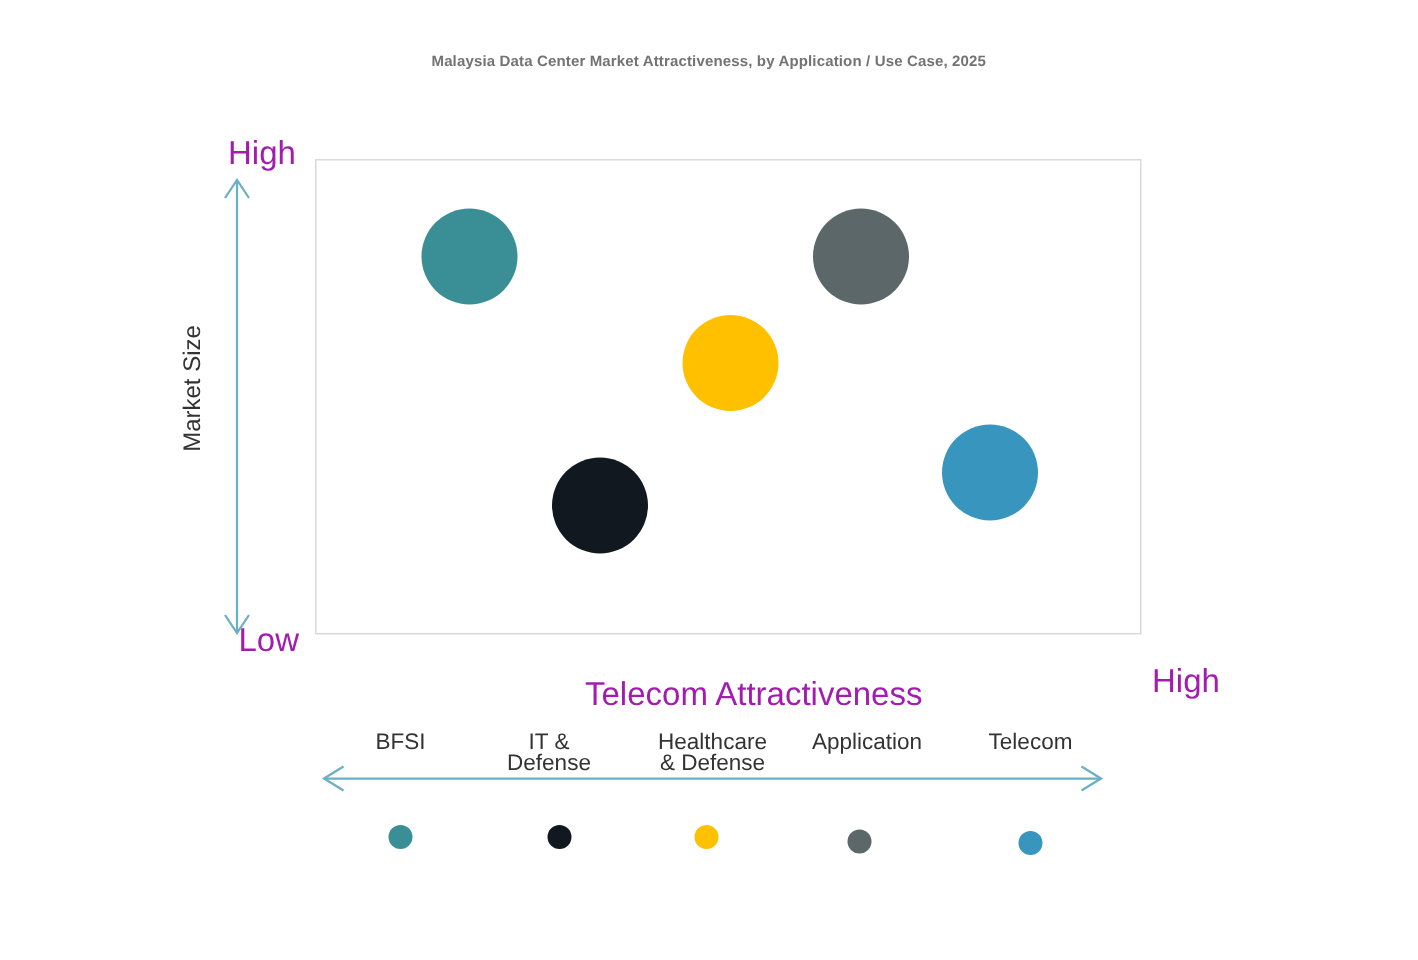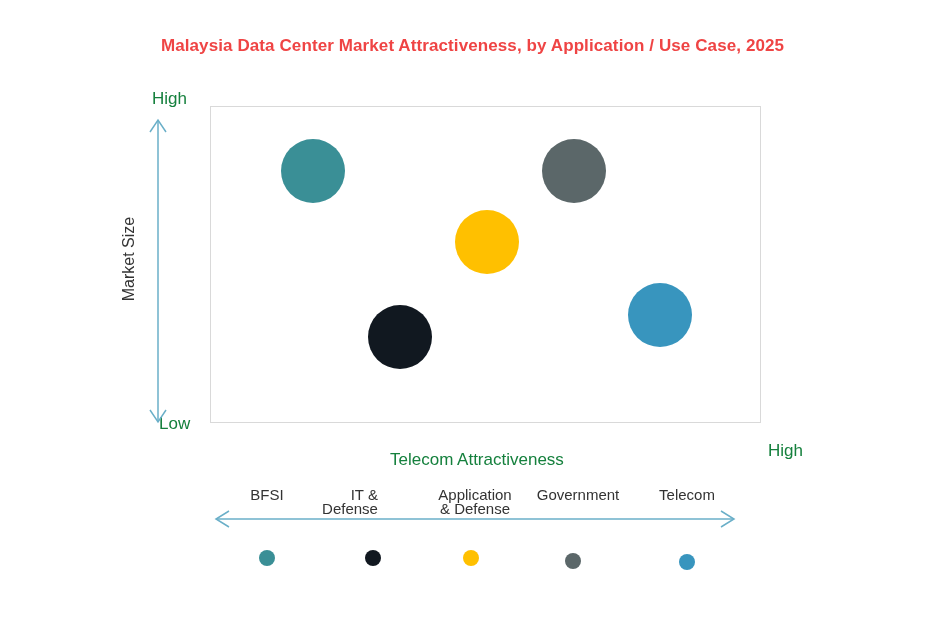--- a/index.html
+++ b/index.html
@@ -1,21 +1,21 @@
 <!DOCTYPE html>
 <html><head>
   <meta charset="utf-8">
   <style>
     html, body { margin: 0; padding: 0; background: #ffffff; }
     body { width: 945px; height: 640px; position: relative; overflow: hidden;
            font-family: "Liberation Sans", "DejaVu Sans", sans-serif; color: #222; }
     .abs { position: absolute; }
     #chart-title { left: 0; width: 945px; top: 36px; text-align: center;
-                   font-size: 17px; font-weight: bold; color: #ef4444; letter-spacing: 0.1px; }
-    .axis-text { font-size: 17px; color: #15803d; }
+                   font-size: 10px; font-weight: bold; color: #737373; letter-spacing: 0.1px; }
+    .axis-text { font-size: 22px; color: #a21caf; }
     #y-axis-label { left: 129px; top: 259px; transform: translate(-50%, -50%) rotate(-90deg);
                     white-space: nowrap; font-size: 16px; color: #333; }
     #plot-area { left: 210px; top: 106px; width: 551px; height: 317px;
                  border: 1px solid #d9d9d9; box-sizing: border-box; background: #fff; }
     .bubble { position: absolute; border-radius: 50%; }
     .legend-label { position: absolute; font-size: 15px; color: #333; text-align: center;
                     line-height: 14px; transform: translateX(-50%); white-space: nowrap; }
     .legend-dot { position: absolute; border-radius: 50%; }
     svg { position: absolute; overflow: visible; }
   </style>
@@ -41,30 +41,30 @@
   <div class="bubble" style="left:157px; top:198px; width:64px; height:64px; background:#111820;"></div>
   <div class="bubble" style="left:417px; top:176px; width:64px; height:64px; background:#3895BE;"></div>
 </div>
 
 <div class="abs axis-text" style="left:390px; top:450px;">Telecom Attractiveness</div>
 <div class="abs axis-text" style="left:768px; top:441px;">High</div>
 
 <div class="legend-label" style="left:267px; top:488px;">
   <div>BFSI</div>
 </div>
-<div class="legend-label" style="left:350px; top:488px;text-align:right;">
+<div class="legend-label" style="left:366px; top:488px;">
   <div>IT &amp;</div>
   <div>Defense</div>
 </div>
 <div class="legend-label" style="left:475px; top:488px;">
-  <div>Application</div>
+  <div>Healthcare</div>
   <div>&amp; Defense</div>
 </div>
 <div class="legend-label" style="left:578px; top:488px;">
-  <div>Government</div>
+  <div>Application</div>
 </div>
 <div class="legend-label" style="left:687px; top:488px;">
   <div>Telecom</div>
 </div>
 
 <svg style="left:0; top:0;" width="945" height="640">
   <line x1="216" y1="519" x2="734" y2="519" stroke="#6AAFC8" stroke-width="1.5"></line>
   <polyline points="229,511 216,519 229,527" fill="none" stroke="#6AAFC8" stroke-width="1.5"></polyline>
   <polyline points="721,511 734,519 721,527" fill="none" stroke="#6AAFC8" stroke-width="1.5"></polyline>
 </svg>

